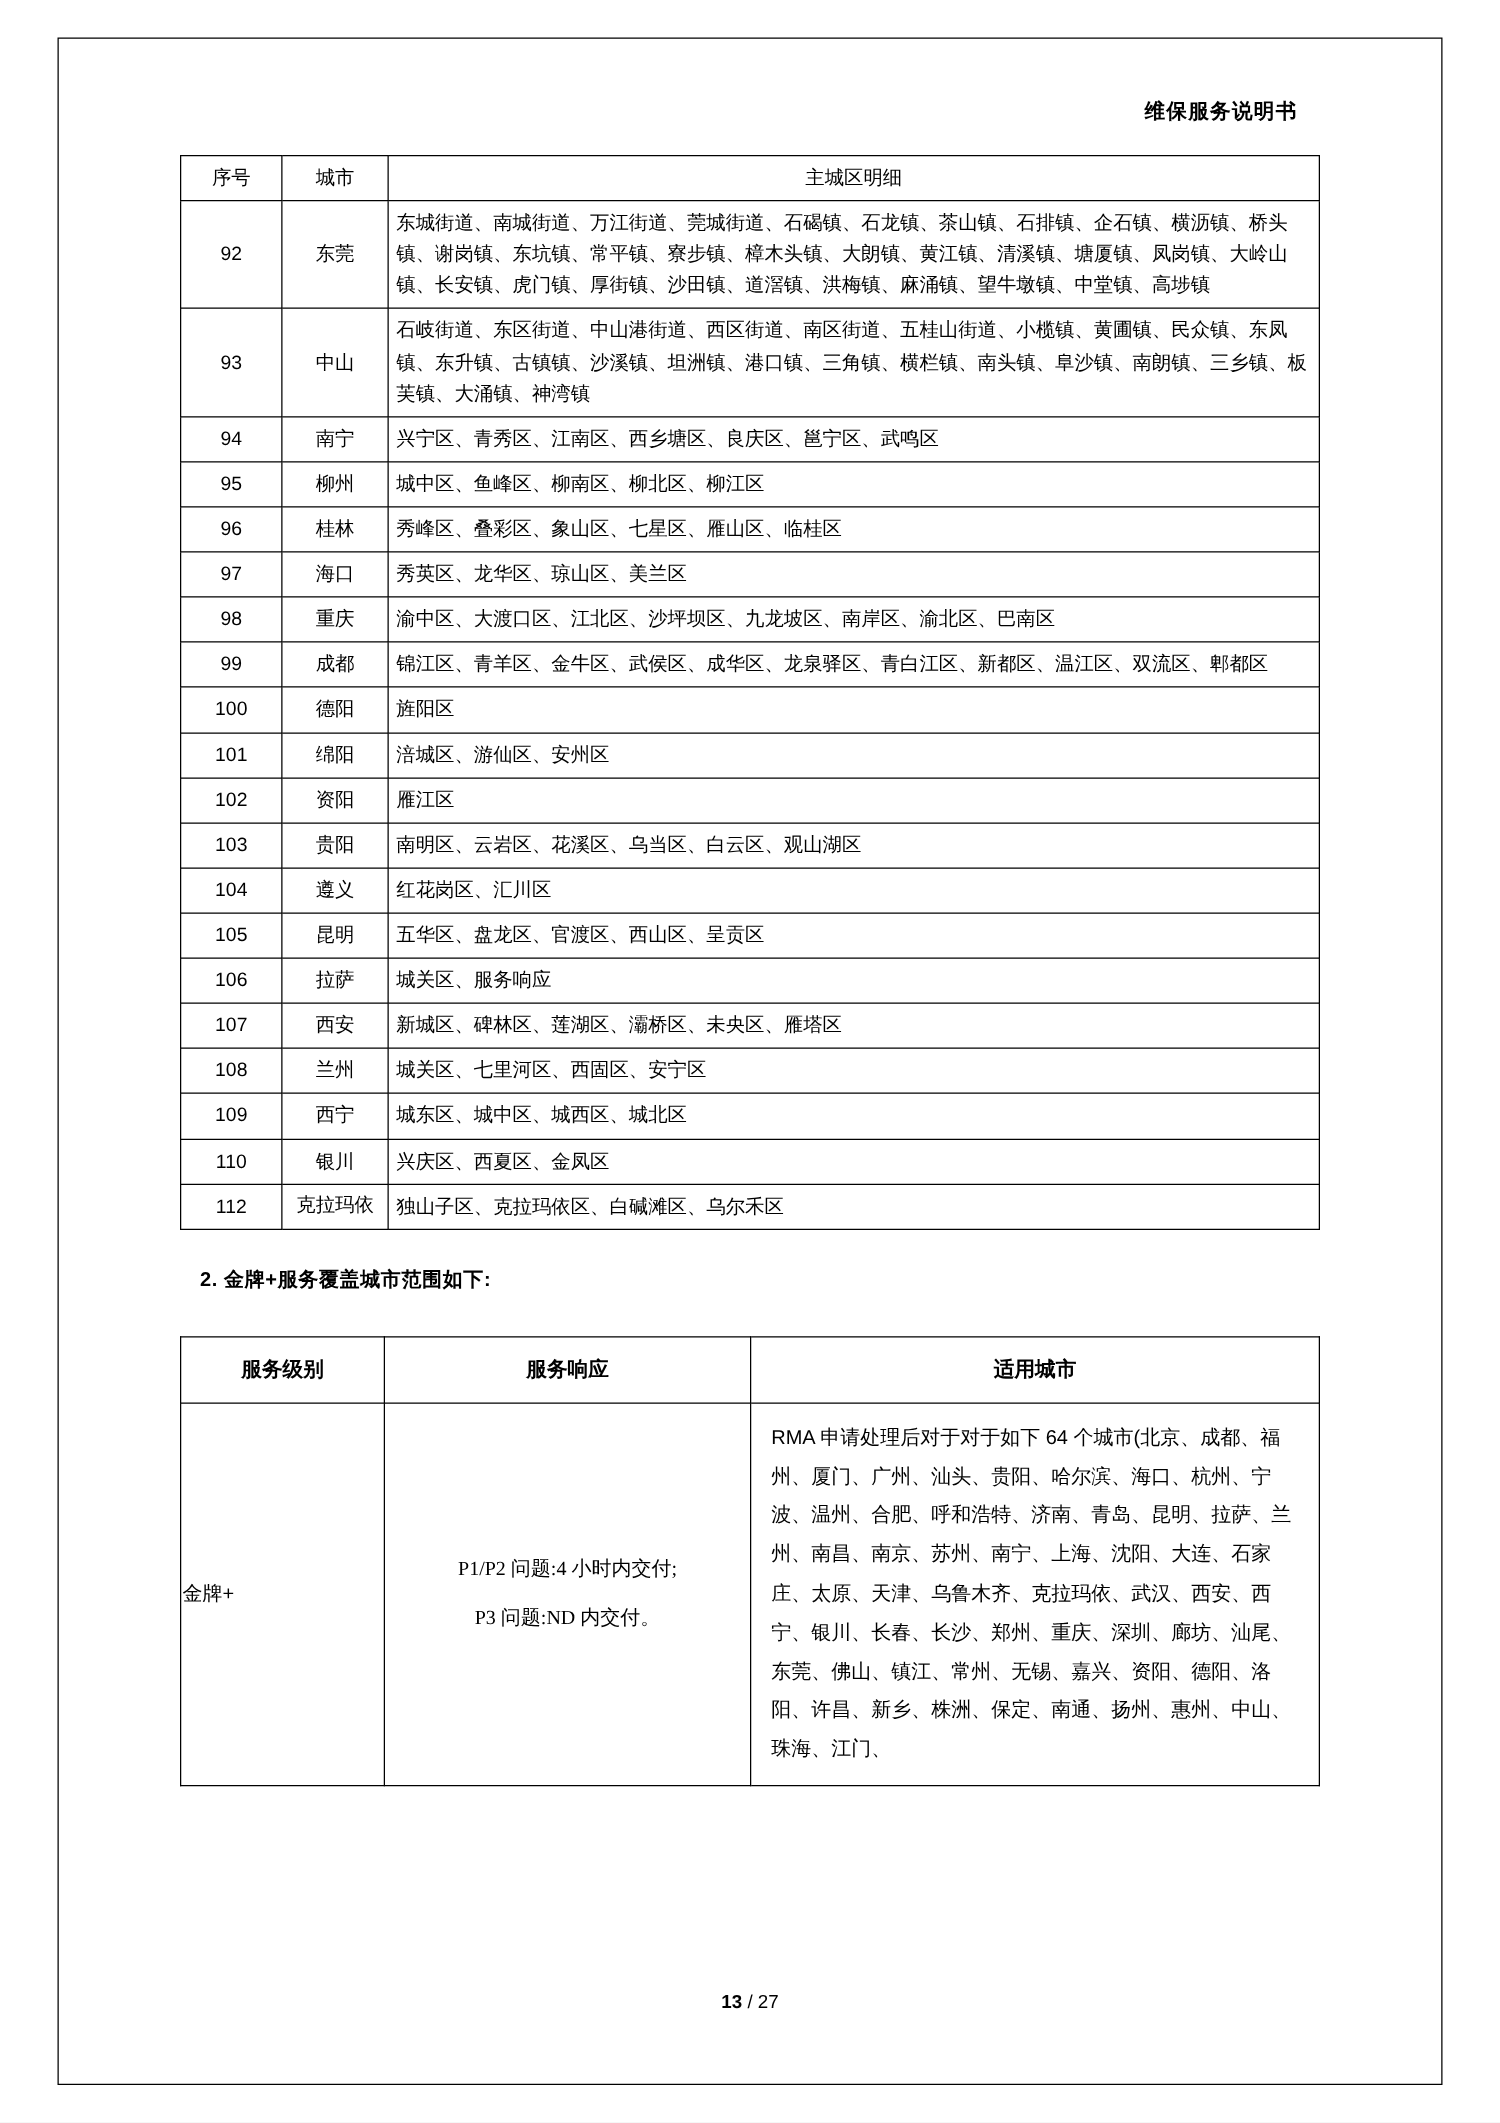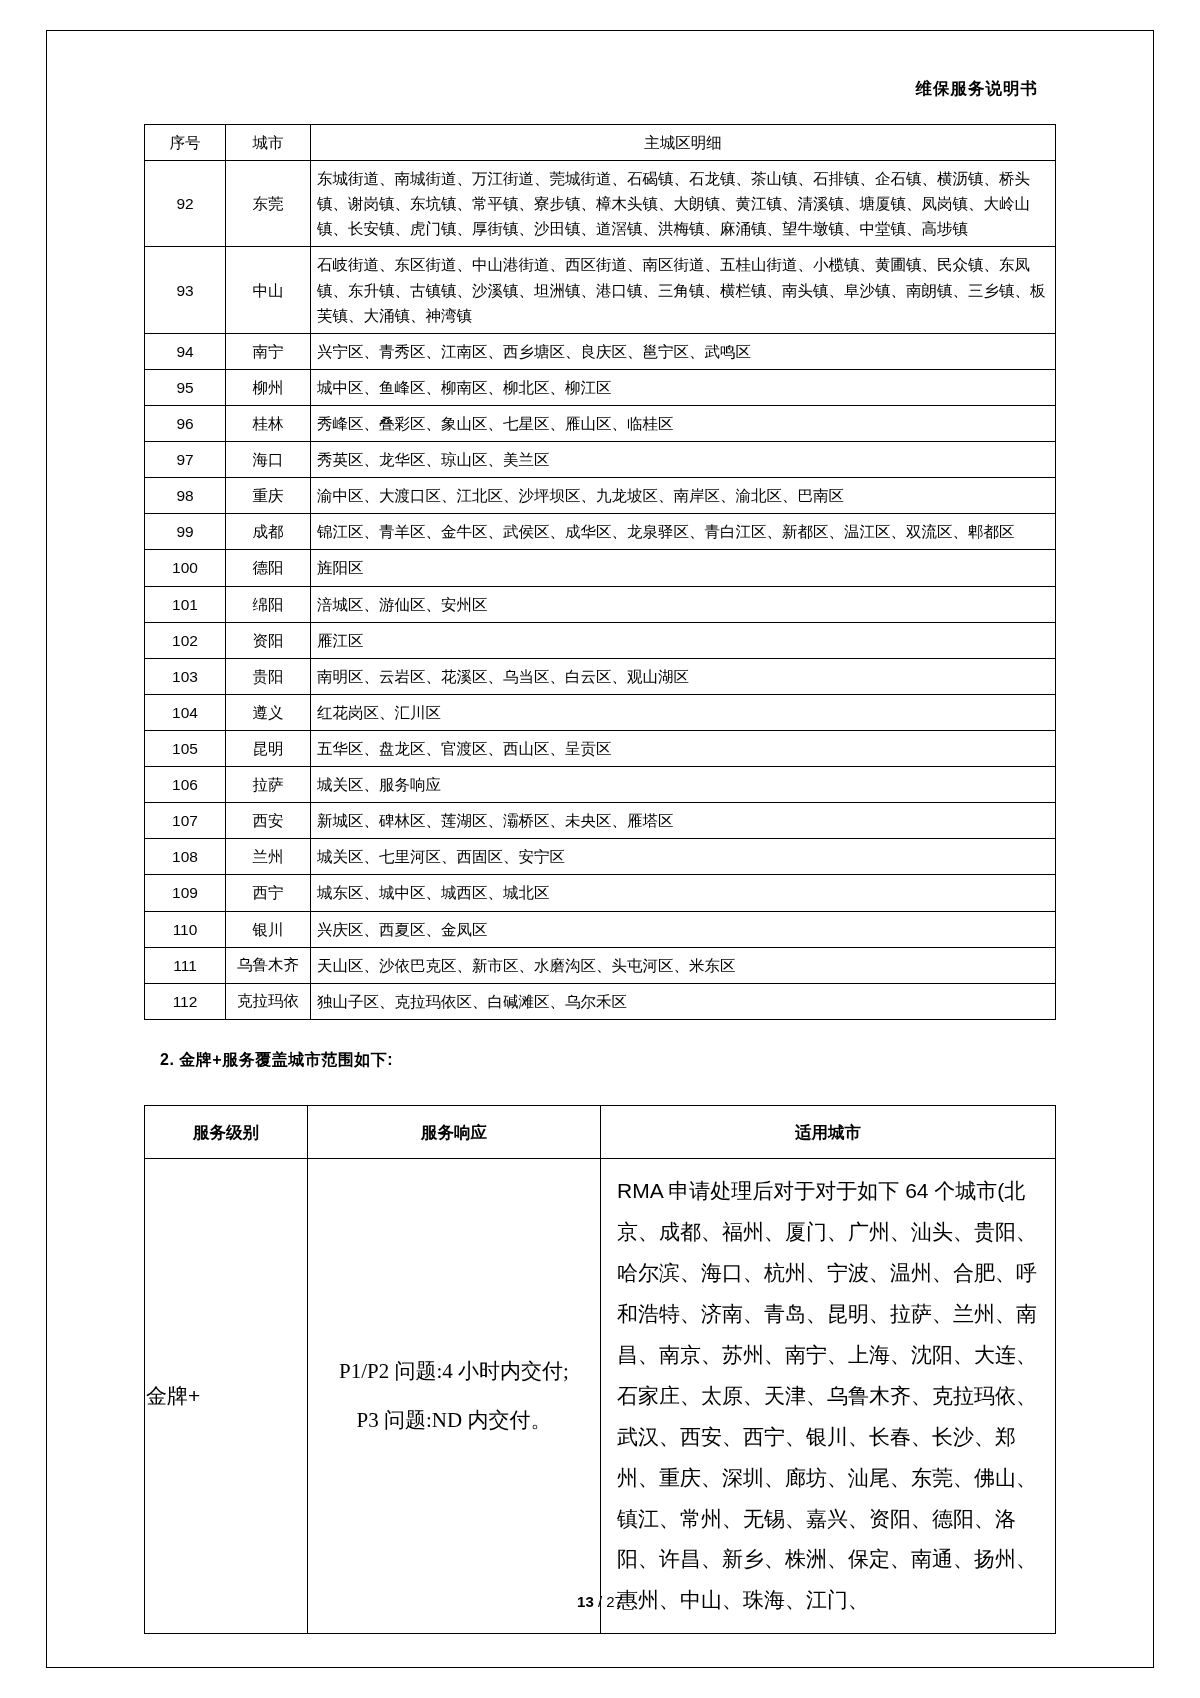--- a/index.html
+++ b/index.html
@@ -77,21 +77,21 @@
     letter-spacing: 0.5px;
   }
   table.svc-table {
     border-collapse: collapse;
     width: 912px;
     margin: 34px auto 14px auto;
     table-layout: fixed;
   }
   table.svc-table th, table.svc-table td {
     border: 1.5px solid #000;
-    font-size: 21px;
+    font-size: 16px;
     color: #000;
     vertical-align: middle;
     line-height: 1.95;
   }
   table.svc-table th {
     text-align: center;
     font-weight: bold;
     padding: 10px 6px;
     font-size: 16.5px;
   }
@@ -217,25 +217,20 @@
           <td class="col-no">109</td>
           <td class="col-city">西宁</td>
           <td class="col-detail">城东区、城中区、城西区、城北区</td>
         </tr>
         <tr>
           <td class="col-no">110</td>
           <td class="col-city">银川</td>
           <td class="col-detail">兴庆区、西夏区、金凤区</td>
         </tr>
         <tr>
-          <td class="col-no">111</td>
-          <td class="col-city" style="line-height:1.3">乌鲁木齐</td>
-          <td class="col-detail">天山区、沙依巴克区、新市区、水磨沟区、头屯河区、米东区</td>
-        </tr>
-        <tr>
           <td class="col-no">112</td>
           <td class="col-city" style="line-height:1.3">克拉玛依</td>
           <td class="col-detail">独山子区、克拉玛依区、白碱滩区、乌尔禾区</td>
         </tr>
       </tbody>
     </table>
 
     <div class="section-title">2. 金牌+服务覆盖城市范围如下:</div>
 
     <table class="svc-table">

